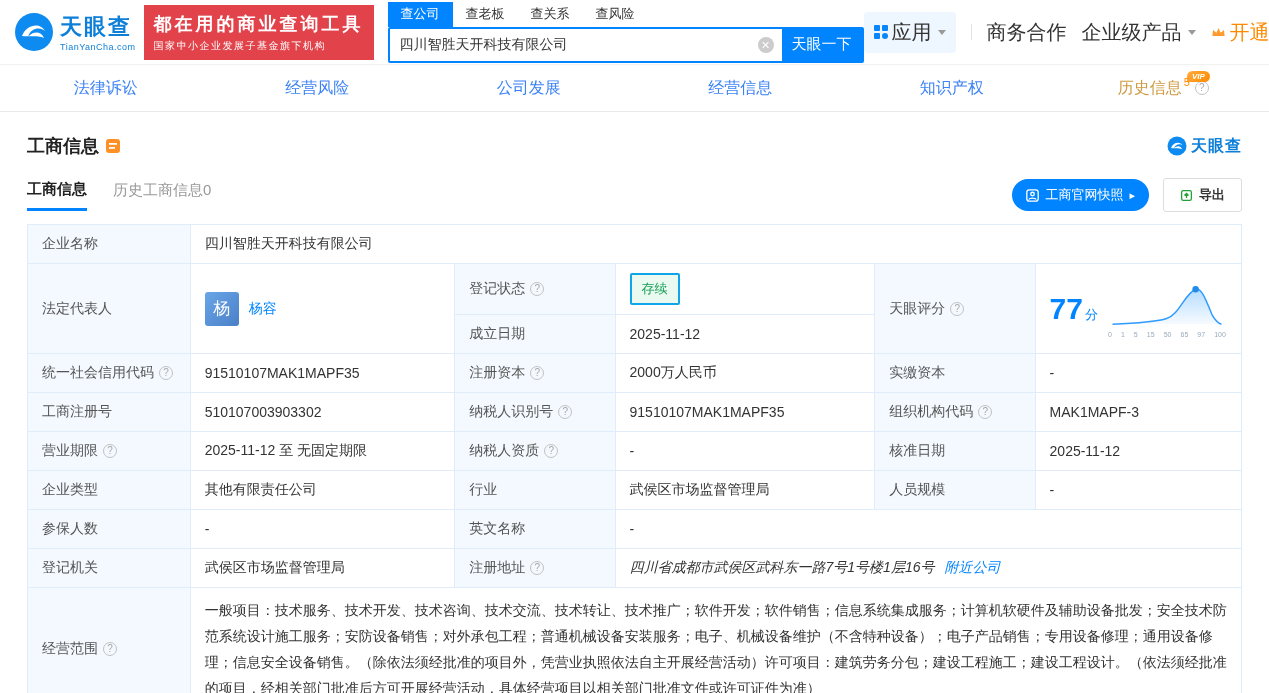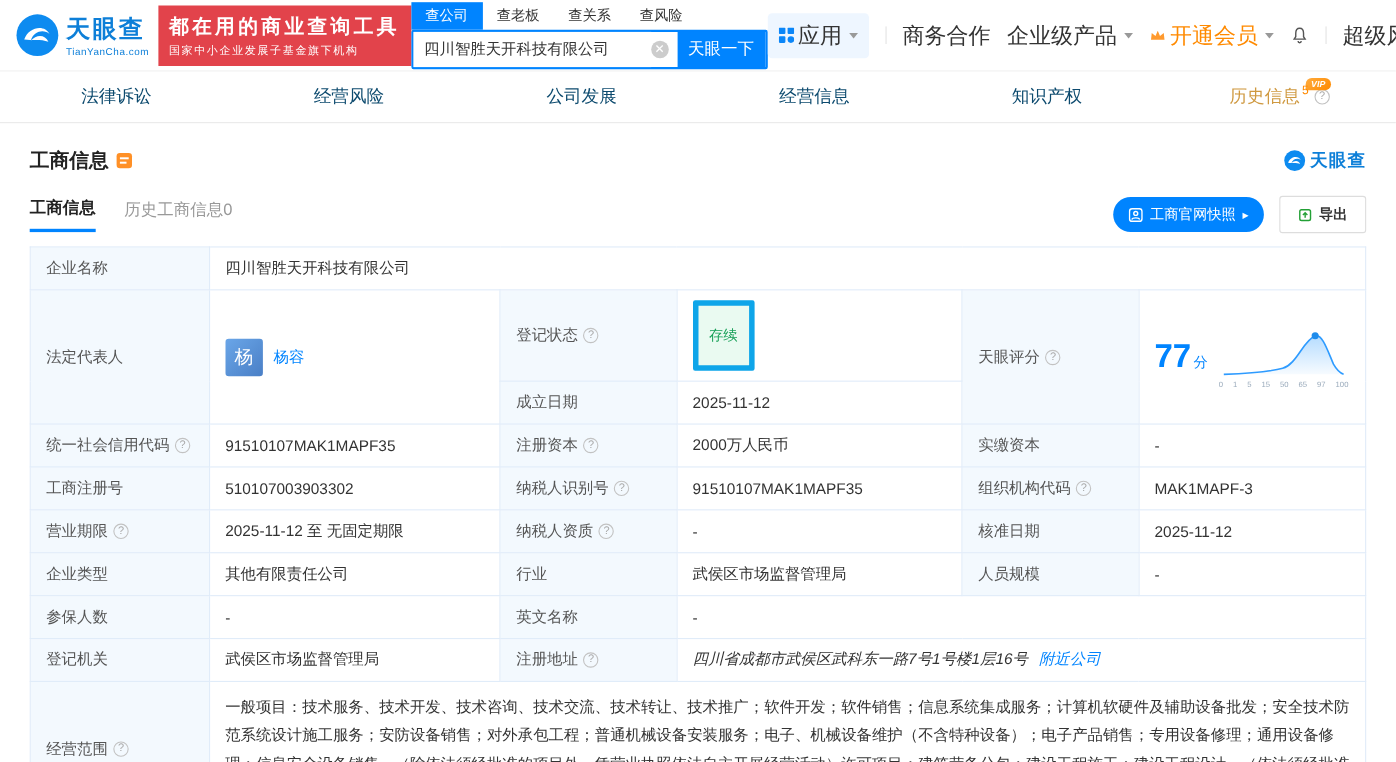--- a/index.html
+++ b/index.html
@@ -9,41 +9,41 @@
     background: #fff; color: #333;
   }
   
   .topbar { display: flex; align-items: center; height: 64px; padding: 0 18px 0 14px; }
   .logo { display: flex; align-items: center; gap: 6px; cursor: pointer; flex: 0 0 auto; }
   .logo-title { font-size: 22px; font-weight: bold; color: #0d7fd8; letter-spacing: 2px; }
   .logo-sub { font-size: 9px; color: #0d7fd8; letter-spacing: .5px; }
   .red-badge { margin-left: 8px; background: #e2434b; color: #fff; padding: 7px 10px; flex: 0 0 auto; }
   .rb1 { font-size: 18px; font-weight: bold; letter-spacing: 3px; }
   .rb2 { font-size: 10px; letter-spacing: 1.5px; margin-top: 3px; }
-  .search-area { width: 324px; flex: 0 0 auto; }
+  .search-area { margin-left: 14px; width: 476px; flex: 0 0 auto; }
   .search-tabs { display: flex; font-size: 13px; }
   .search-tab { padding: 3px 13px 4px; cursor: pointer; color: #333; }
   .search-tab.active { background: #0084ff; color: #fff; }
   .search-box { display: flex; border: 2px solid #0084ff; height: 36px; border-radius: 2px; }
   .search-input { flex: 1; border: none; outline: none; padding: 0 10px; font-size: 14px; color: #333; min-width: 0; }
   .clear-icon { align-self: center; width: 16px; height: 16px; border-radius: 50%; background: #ccc; color: #fff;
     font-size: 11px; line-height: 16px; text-align: center; cursor: pointer; margin-right: 8px; flex: 0 0 auto; }
   .clear-icon::after { content: "✕"; }
   .search-btn { width: 80px; background: #0084ff; color: #fff; border: none; font-size: 15px; cursor: pointer; flex: 0 0 auto; }
   .top-menu { margin-left: auto; display: flex; align-items: center; gap: 15px; font-size: 20px; color: #333; white-space: nowrap; }
   .menu-item { display: flex; align-items: center; gap: 4px; cursor: pointer; }
   .app-box { background: #eef6ff; border-radius: 4px; padding: 7px 10px; }
   .caret { width: 0; height: 0; border-left: 4px solid transparent; border-right: 4px solid transparent;
     border-top: 5px solid #999; margin-left: 2px; }
   .vdiv { width: 1px; height: 16px; background: #e3e3e3; }
   .vip-link { color: #ff8a00; }
   
   .main-tabs { display: flex; height: 48px; border-top: 1px solid #f1f1f1; border-bottom: 1px solid #e9e9e9; background: #fff; }
   .main-tab { flex: 1; display: flex; align-items: center; justify-content: center; font-size: 16px;
-    cursor: pointer; position: relative; color: #0c4a6e; }
+    cursor: pointer; position: relative; color: #3b82f6; }
   .main-tab.active { color: #0084ff; font-weight: bold; background: #f6fafe; }
   .main-tab .sup { font-size: 11px; color: #ff8a00; margin-left: 2px; transform: translateY(-6px); font-weight: normal; }
   .main-tab.history { color: #cf9940; }
   .vip-tag { position: absolute; top: 6px; right: 28%; background: linear-gradient(135deg,#ffab3d,#ff8a00);
     color: #fff; font-size: 8px; font-weight: bold; padding: 1px 5px; border-radius: 6px 6px 6px 0; font-style: italic; }
   .help { display: inline-block; width: 14px; height: 14px; border: 1px solid #c2c2c2; border-radius: 50%;
     color: #a8a8a8; font-size: 10px; line-height: 12px; text-align: center; margin-left: 5px; cursor: pointer;
     vertical-align: middle; flex: 0 0 auto; }
   .help::after { content: "?"; }
   
@@ -63,22 +63,22 @@
   
   .info-table { width: 100%; border-collapse: collapse; margin-top: 12px; table-layout: fixed; }
   .info-table td { border: 1px solid #e0ecf9; font-size: 14px; padding: 9px 14px; height: 39px; word-break: break-all; }
   td.lbl { background: #f3f9fe; color: #555; }
   td.val { color: #333; background: #fff; }
   .lbl-inner { display: flex; align-items: center; }
   .rep { display: flex; align-items: center; gap: 10px; }
   .avatar { width: 34px; height: 34px; border-radius: 3px; background: linear-gradient(135deg,#6aa6e8,#4a7fc6);
     color: #fff; font-size: 17px; display: flex; align-items: center; justify-content: center; }
   a.link, .link { color: #0084ff; text-decoration: none; cursor: pointer; }
-  .badge-green { display: inline-block; border: 5px solid #0ea5e9; background: #eafaf1; color: #18a058;
-    font-size: 13px; padding: 18px 10px; border-radius: 2px; }
+  .badge-green { display: inline-block; border: 2px solid #0ea5e9; background: #eafaf1; color: #18a058;
+    font-size: 13px; padding: 5px 10px; border-radius: 2px; }
   .score-wrap { display: flex; align-items: center; justify-content: space-between; gap: 8px; }
   .score-num { color: #0084ff; font-size: 30px; font-weight: bold; line-height: 1; flex: 0 0 auto; }
   .score-num .unit { font-size: 13px; font-weight: normal; margin-left: 2px; }
   .score-chart { width: 122px; flex: 0 0 auto; }
   .ticks { display: flex; justify-content: space-between; font-size: 7px; color: #9ab; padding: 0 2px; }
   .scope-text { line-height: 26px; }
   .addr-wrap { display: flex; gap: 10px; align-items: flex-end; flex-wrap: wrap; font-style: italic; }
 </style>
 </head>
 <body>

